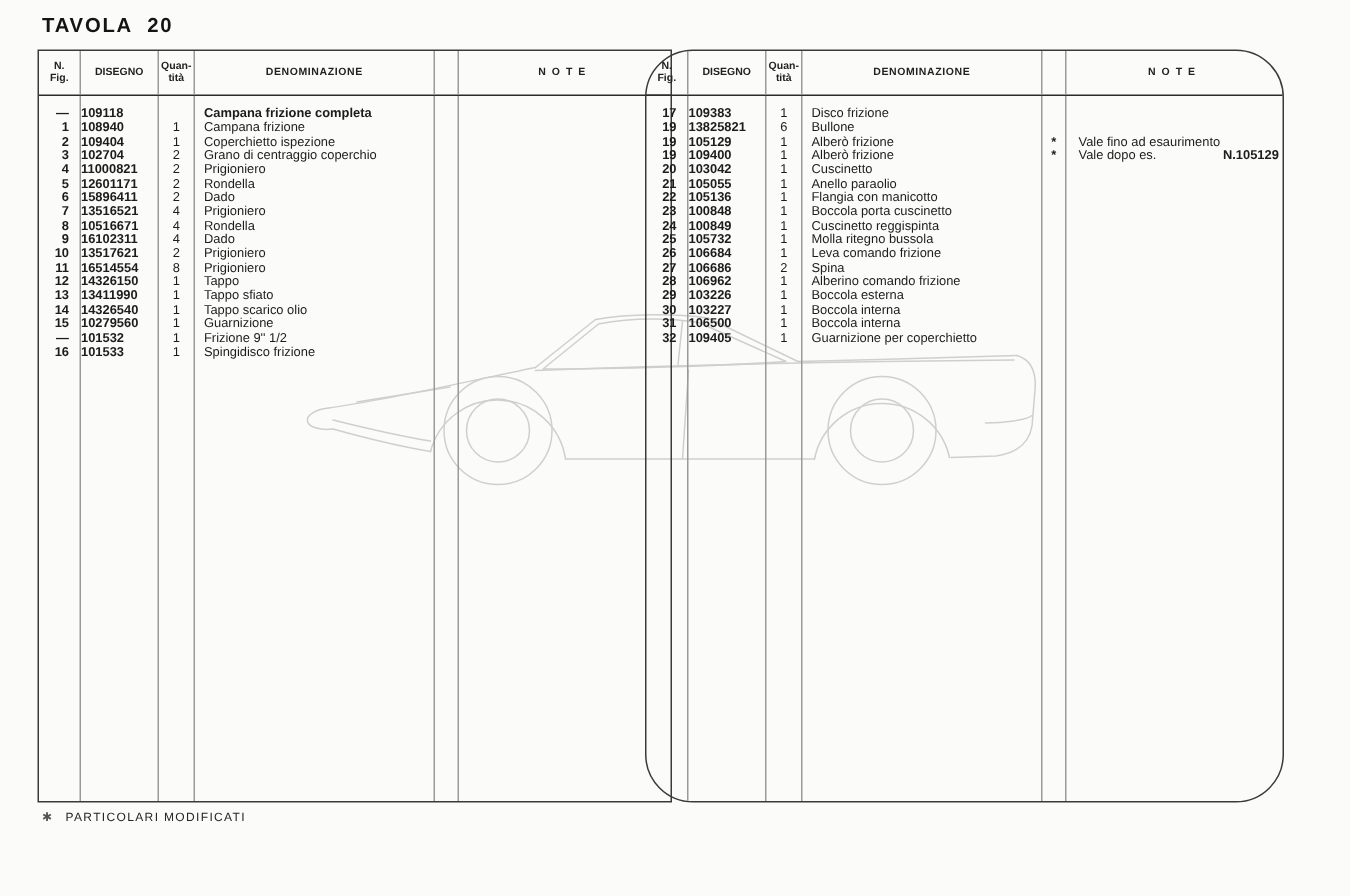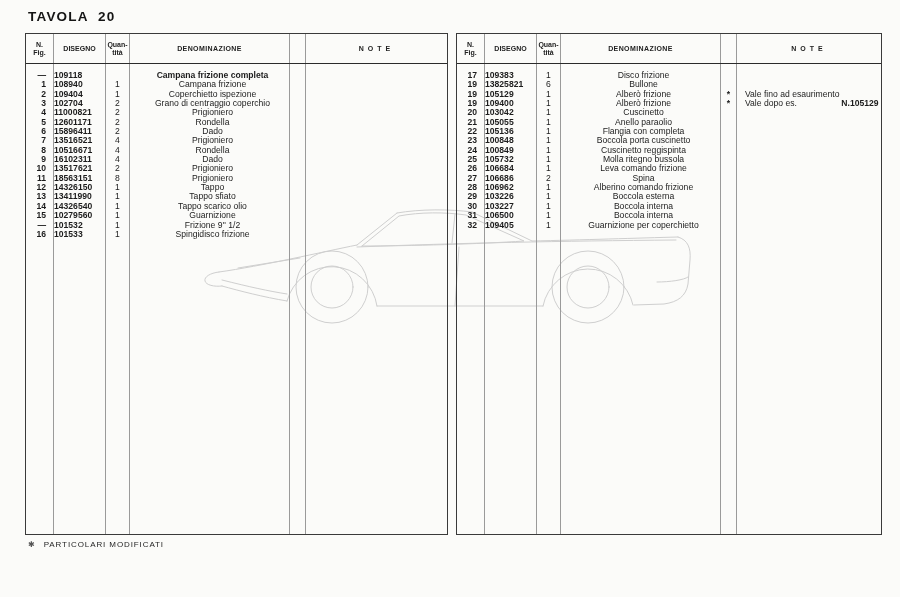--- a/index.html
+++ b/index.html
@@ -22,21 +22,21 @@
   }
 
   .ptable{
     position:absolute;top:33px;height:502px;z-index:1;
     border:1.5px solid #3a3a3a;
     display:flex;flex-direction:column;
     background:transparent;
     box-sizing:border-box;
   }
   .t-left{left:25px;width:423px;}
-  .t-right{left:456px;width:426px;}
+  .t-right{left:430px;width:426px;border-radius:32px;}
 
   .thead,.tbody{
     display:grid;
     grid-template-columns:28px 52px 24px 160px 16px 1fr;
   }
   .thead{
     height:29px;
     border-bottom:1.8px solid #2b2b2b;
   }
   .hc{
@@ -57,21 +57,21 @@
   }
   .col:last-child{border-right:none;}
 
   .ln{
     height:9.35px;line-height:9.45px;
     font-size:8.6px;white-space:pre;color:#1c1c1c;
   }
   .c-fig .ln{text-align:right;padding-right:7px;font-weight:bold;}
   .c-dis .ln{text-align:left;padding-right:5px;font-weight:bold;}
   .c-qty .ln{text-align:center;}
-  .c-den .ln{padding-left:6px;text-align:center;}
+  .c-den .ln{padding-left:6px;}
   .c-star .ln{text-align:center;font-weight:bold;}
   .c-note .ln{padding-left:8px;}
   .ln.b{font-weight:bold;}
   .ln b{font-weight:bold;margin-left:42px;}
 
   .footer{
     position:absolute;left:28px;top:540px;z-index:2;
     display:flex;align-items:center;
   }
   .fsym{font-size:8px;color:#555;}
@@ -160,21 +160,21 @@
           <div class="ln">108940</div>
           <div class="ln">109404</div>
           <div class="ln">102704</div>
           <div class="ln">11000821</div>
           <div class="ln">12601171</div>
           <div class="ln">15896411</div>
           <div class="ln">13516521</div>
           <div class="ln">10516671</div>
           <div class="ln">16102311</div>
           <div class="ln">13517621</div>
-          <div class="ln">18563151</div>
+          <div class="ln">16514554</div>
           <div class="ln">14326150</div>
           <div class="ln">13411990</div>
           <div class="ln">14326540</div>
           <div class="ln">10279560</div>
           <div class="ln">101532</div>
           <div class="ln">101533</div>
         </div>
       <div class="col c-qty">
           <div class="ln"></div>
           <div class="ln">1</div>
@@ -337,21 +337,21 @@
           <div class="ln">1</div>
           <div class="ln">1</div>
         </div>
       <div class="col c-den">
           <div class="ln">Disco frizione</div>
           <div class="ln">Bullone</div>
           <div class="ln">Alberò frizione</div>
           <div class="ln">Alberò frizione</div>
           <div class="ln">Cuscinetto</div>
           <div class="ln">Anello paraolio</div>
-          <div class="ln">Flangia con completa</div>
+          <div class="ln">Flangia con manicotto</div>
           <div class="ln">Boccola porta cuscinetto</div>
           <div class="ln">Cuscinetto reggispinta</div>
           <div class="ln">Molla ritegno bussola</div>
           <div class="ln">Leva comando frizione</div>
           <div class="ln">Spina</div>
           <div class="ln">Alberino comando frizione</div>
           <div class="ln">Boccola esterna</div>
           <div class="ln">Boccola interna</div>
           <div class="ln">Boccola interna</div>
           <div class="ln">Guarnizione per coperchietto</div>

